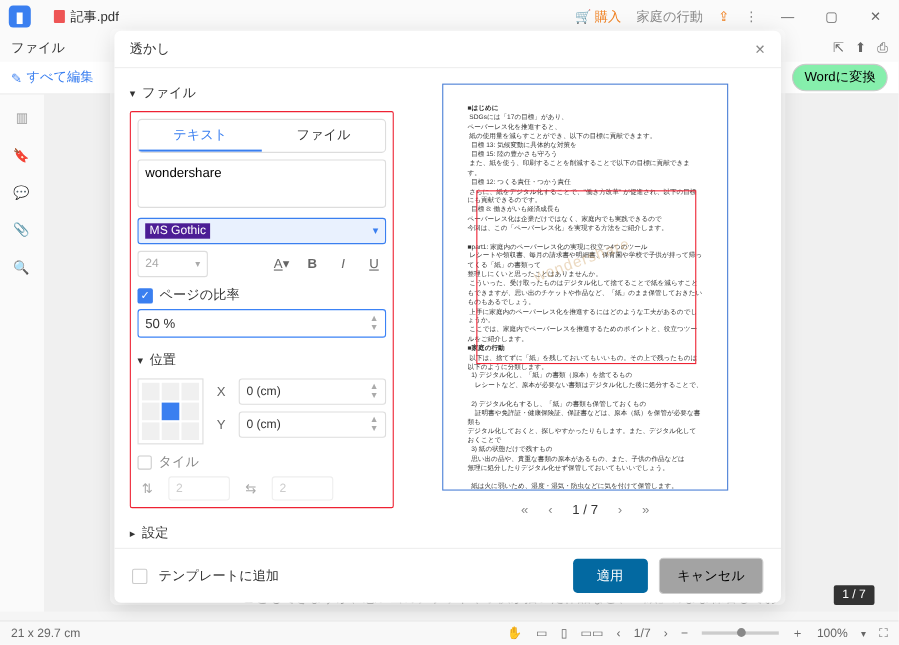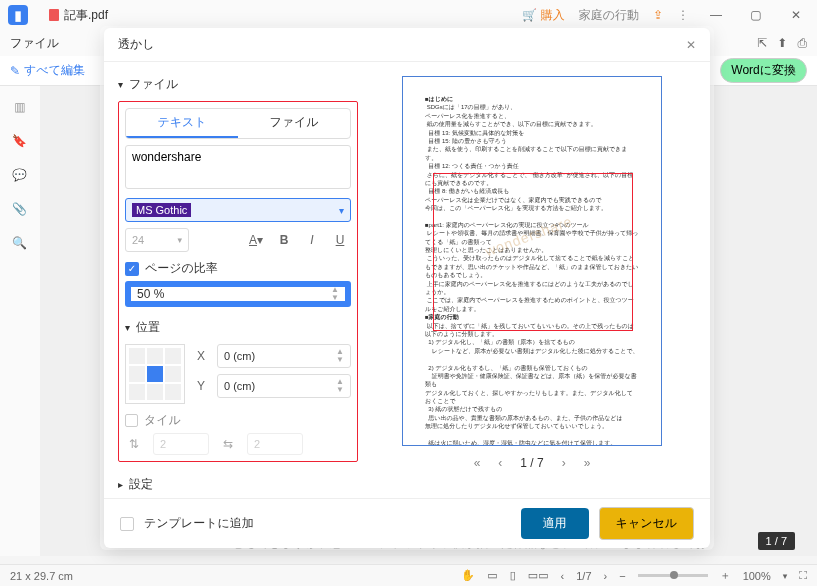--- a/index.html
+++ b/index.html
@@ -43,21 +43,21 @@
 .text-input { width: 100%; height: 44px; margin-top: 6px; border: 1px solid #ddd; border-radius: 3px; padding: 4px 6px; font-size: 12px; resize: none; }
 .font-sel { width: 100%; margin-top: 6px; border: 1px solid #3a7ff0; border-radius: 3px; padding: 4px 6px; background: #e9f1fe; display: flex; align-items: center; }
 .font-sel .val { background: #4c1d95; color: #fff; padding: 1px 4px; font-size: 11px; }
 .font-sel .chev { margin-left: auto; color: #3a7ff0; font-size: 10px; }
 .row { display: flex; align-items: center; gap: 6px; margin-top: 6px; }
 .size-sel { width: 64px; height: 24px; border: 1px solid #ddd; border-radius: 3px; display: flex; align-items: center; padding: 0 6px; color: #aaa; font-size: 11px; }
 .size-sel .chev { margin-left: auto; font-size: 9px; }
 .fmt-btn { width: 22px; height: 22px; display: flex; align-items: center; justify-content: center; color: #666; font-family: serif; }
 .check-row { display: flex; align-items: center; gap: 6px; margin-top: 8px; font-size: 12px; }
 .check { width: 14px; height: 14px; background: #3a7ff0; border-radius: 2px; display: flex; align-items: center; justify-content: center; color: #fff; font-size: 10px; }
-.pct-input { width: 100%; height: 26px; border: 6px solid #3b82f6; border-radius: 3px; padding: 0 6px; display: flex; align-items: center; margin-top: 4px; font-size: 12px; }
+.pct-input { width: 100%; height: 26px; border: 1px solid #3b82f6; border-radius: 3px; padding: 0 6px; display: flex; align-items: center; margin-top: 4px; font-size: 12px; }
 .pct-input .spin { margin-left: auto; font-size: 8px; color: #aaa; line-height: 1; }
 
 .pos-grid { display: inline-grid; grid-template-columns: repeat(3, 16px); grid-template-rows: repeat(3, 16px); gap: 2px; border: 1px solid #ddd; padding: 3px; }
 .pos-grid div { background: #f0f0f0; }
 .pos-grid .sel { background: #3a7ff0; }
 .coord { display: flex; align-items: center; gap: 8px; }
 .coord-label { width: 12px; color: #666; }
 .coord-input { flex: 1; height: 24px; border: 1px solid #ddd; border-radius: 3px; padding: 0 6px; display: flex; align-items: center; font-size: 11px; }
 .coord-input .spin { margin-left: auto; font-size: 8px; color: #aaa; line-height: 1; }
 .tile-row { display: flex; align-items: center; gap: 6px; margin-top: 8px; font-size: 12px; color: #888; }
@@ -70,21 +70,21 @@
 .arrow { position: absolute; top: 262px; left: 358px; color: #e23; font-size: 22px; }
 .page-prev { width: 260px; height: 370px; border: 1px solid #4a7fd6; background: #fff; padding: 18px 22px; font-size: 6px; line-height: 1.4; color: #333; position: relative; overflow: hidden; }
 .page-prev .wm-area { position: absolute; top: 96px; left: 30px; width: 200px; height: 158px; border: 1.5px solid #e23; }
 .page-prev .wm { position: absolute; top: 150px; left: 80px; transform: rotate(-20deg); color: rgba(200,150,80,0.35); font-size: 14px; letter-spacing: 1px; }
 .pager { display: flex; align-items: center; gap: 18px; margin-top: 10px; color: #888; }
 .pager .pg { color: #333; }
 
 .modal-footer { height: 50px; border-top: 1px solid #eee; display: flex; align-items: center; padding: 0 16px; gap: 10px; }
 .tpl-check { width: 14px; height: 14px; border: 1px solid #ccc; border-radius: 2px; }
 .btn-primary { margin-left: auto; background: #0369a1; color: #fff; border: none; border-radius: 4px; padding: 7px 22px; font-size: 12px; }
-.btn-cancel { background: #eab308; border: 1px solid #ccc; border-radius: 4px; padding: 7px 16px; font-size: 12px; }
+.btn-cancel { background: #a3a3a3; border: 1px solid #ccc; border-radius: 4px; padding: 7px 16px; font-size: 12px; }
 
 .page-badge { position: absolute; bottom: 36px; right: 22px; background: #333; color: #fff; font-size: 11px; padding: 3px 8px; border-radius: 2px; }
 .statusbar { position: absolute; bottom: 0; left: 0; right: 0; height: 22px; background: #f8f8f8; border-top: 1px solid #e5e5e5; display: flex; align-items: center; padding: 0 10px; font-size: 11px; color: #666; gap: 14px; }
 .statusbar .right { margin-left: auto; display: flex; align-items: center; gap: 12px; }
 .zoom-slider { width: 70px; height: 3px; background: #ccc; position: relative; }
 .zoom-slider::after { content: ""; width: 8px; height: 8px; background: #888; border-radius: 50%; position: absolute; top: -3px; left: 32px; }
 </style>
 </head>
 <body>
 

